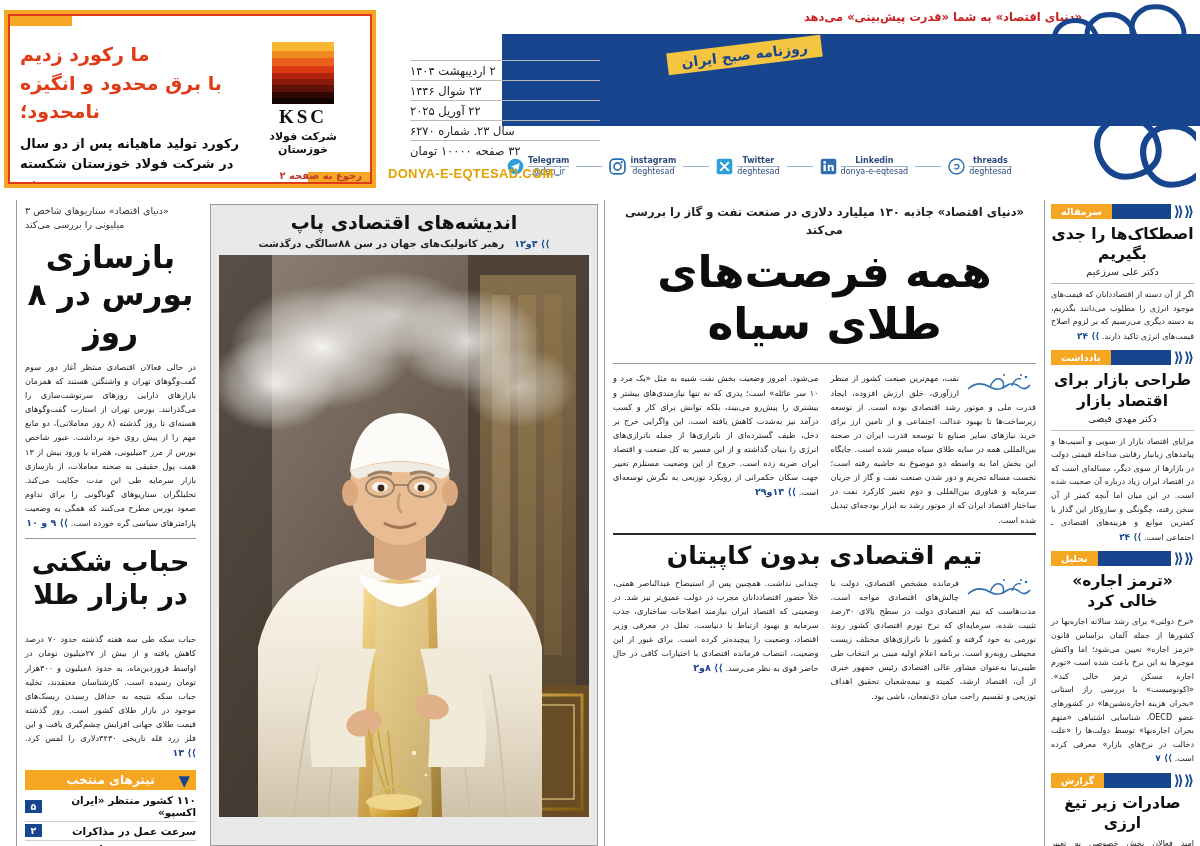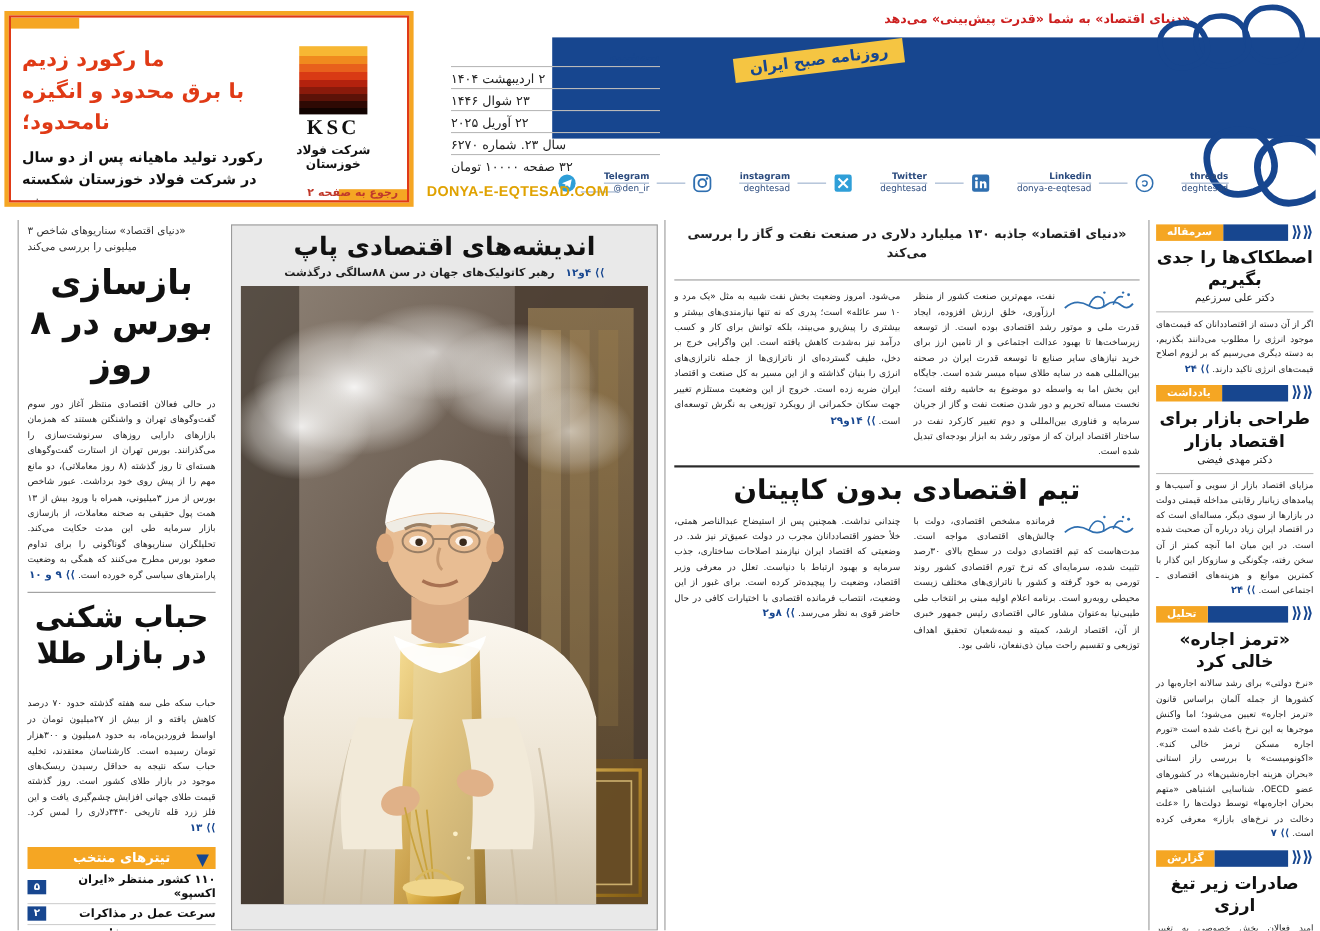--- a/index.html
+++ b/index.html
@@ -84,21 +84,21 @@
   .dateblock .row {
     font-size: 11.5px; color: #222; border-top: 1px solid #b9b9b9;
     padding: 2.5px 0; text-align: left; white-space: nowrap;
   }
   .social-row {
     position: absolute; left: 120px; top: 156px; width: 700px;
     display: flex; flex-direction: row-reverse; align-items: center; gap: 0px; z-index: 8;
   }
   .social-item { display: flex; flex-direction: row-reverse; align-items: center; gap: 4px; padding: 0 7px; }
   .social-item .sicon { width: 17px; height: 17px; flex: 0 0 17px; }
-  .social-item .stxt { direction: ltr; text-align: right; font-size: 8px; color: #2b4b7e; line-height: 1.25; margin-left: 21px; }
+  .social-item .stxt { direction: ltr; text-align: center; font-size: 8px; color: #2b4b7e; line-height: 1.25; }
   .social-item .stxt .s1 { border-bottom: 1px solid #9bb0cc; display:block; font-weight:600;}
   .social-sep { width: 26px; height: 1px; background: #9bb0cc; }
   .dotcom {
     position: absolute; left: 8px; top: 166px; color: #e0a200;
     font-size: 13px; font-weight: bold; letter-spacing: 0.3px; direction: ltr;
     font-family: "Liberation Sans", sans-serif; z-index: 9;
   }
   .dotcom-rule { position:absolute; left: 148px; top:174px; width:34px; height:1px; background:#9bb0cc; z-index:9;}
   .mark-shape { position: absolute; z-index: 6; }
 
@@ -134,21 +134,21 @@
     border-bottom: 1px solid #cfcfcf; padding: 2.5px 0; direction: rtl;
   }
   .sel-num {
     background: #17468f; color: #fff; font-size: 9.5px; font-weight: bold;
     min-width: 17px; text-align: center; padding: 1px 2px;
   }
   .sel-txt { font-size: 10.5px; font-weight: bold; color: #111; flex: 1; text-align: right; }
 
   
   .photo-frame { border: 1px solid #9a9a9a; background: #e9e9e9; padding: 6px 8px 8px 8px; height: 100%; }
-  .ph-title { font-size: 23px; font-weight: bold; text-align: center; color: #111; direction: rtl; line-height: 1.25; }
+  .ph-title { font-size: 19px; font-weight: bold; text-align: center; color: #111; direction: rtl; line-height: 1.25; }
   .ph-sub-row { display:flex; flex-direction: row-reverse; align-items:center; justify-content:center; gap:10px; margin-top:3px;}
   .ph-sub { font-size: 10px; color: #222; direction: rtl; font-weight: 600; }
   .photo-box {
     margin-top: 6px; width: 100%; height: 562px; overflow: hidden; position: relative;
     background: #6e6258;
   }
 
   
   .sec-bar {
     display: flex; flex-direction: row-reverse; align-items: stretch;
@@ -344,20 +344,21 @@
         <div class="sec-title">صادرات زیر تیغ ارزی</div>
         <div class="sec-body"><span>امید فعالان بخش خصوصی به تغییر سیاست‌های ارزی در کمتر از چندماه به ناامیدی بدل شده است. با افزایش فاصله نرخ رسمی ارز از نرخ بازار به نظر می‌رسد که سرنوشت ارز تجاری، مشابه «ارز نیمایی» خواهد بود؛ زیرا همچنان سیاستگذاران عادت قدیمی سرکوب قیمت ارز را کنار نگذاشته‌اند.</span>
           
         </div>
       </div>
 
     </div>
 
     <div class="col-mid">
       <div class="mid-kicker">«دنیای اقتصاد» جاذبه ۱۳۰ میلیارد دلاری در صنعت نفت و گاز را بررسی می‌کند</div>
+      <div class="mid-hl">همه فرصت‌های طلای سیاه</div>
 
       <div class="hr-thin" style="margin-top:14px"></div>
 
       <div class="two-col">
         <div class="bodytext">
           <span class="sig">
             <svg width="72" height="26" viewBox="0 0 72 26">
               <path d="M4 18 q10 -9 22 -2 q8 5 16 -1 q7 -5 14 1 q5 4 10 -2" fill="none" stroke="#2f6fb0" stroke-width="1.6"></path>
               <path d="M26 16 q4 -10 10 -8 q5 2 3 9" fill="none" stroke="#2f6fb0" stroke-width="1.4"></path>
               <path d="M48 15 q3 -9 9 -7" fill="none" stroke="#2f6fb0" stroke-width="1.4"></path>

